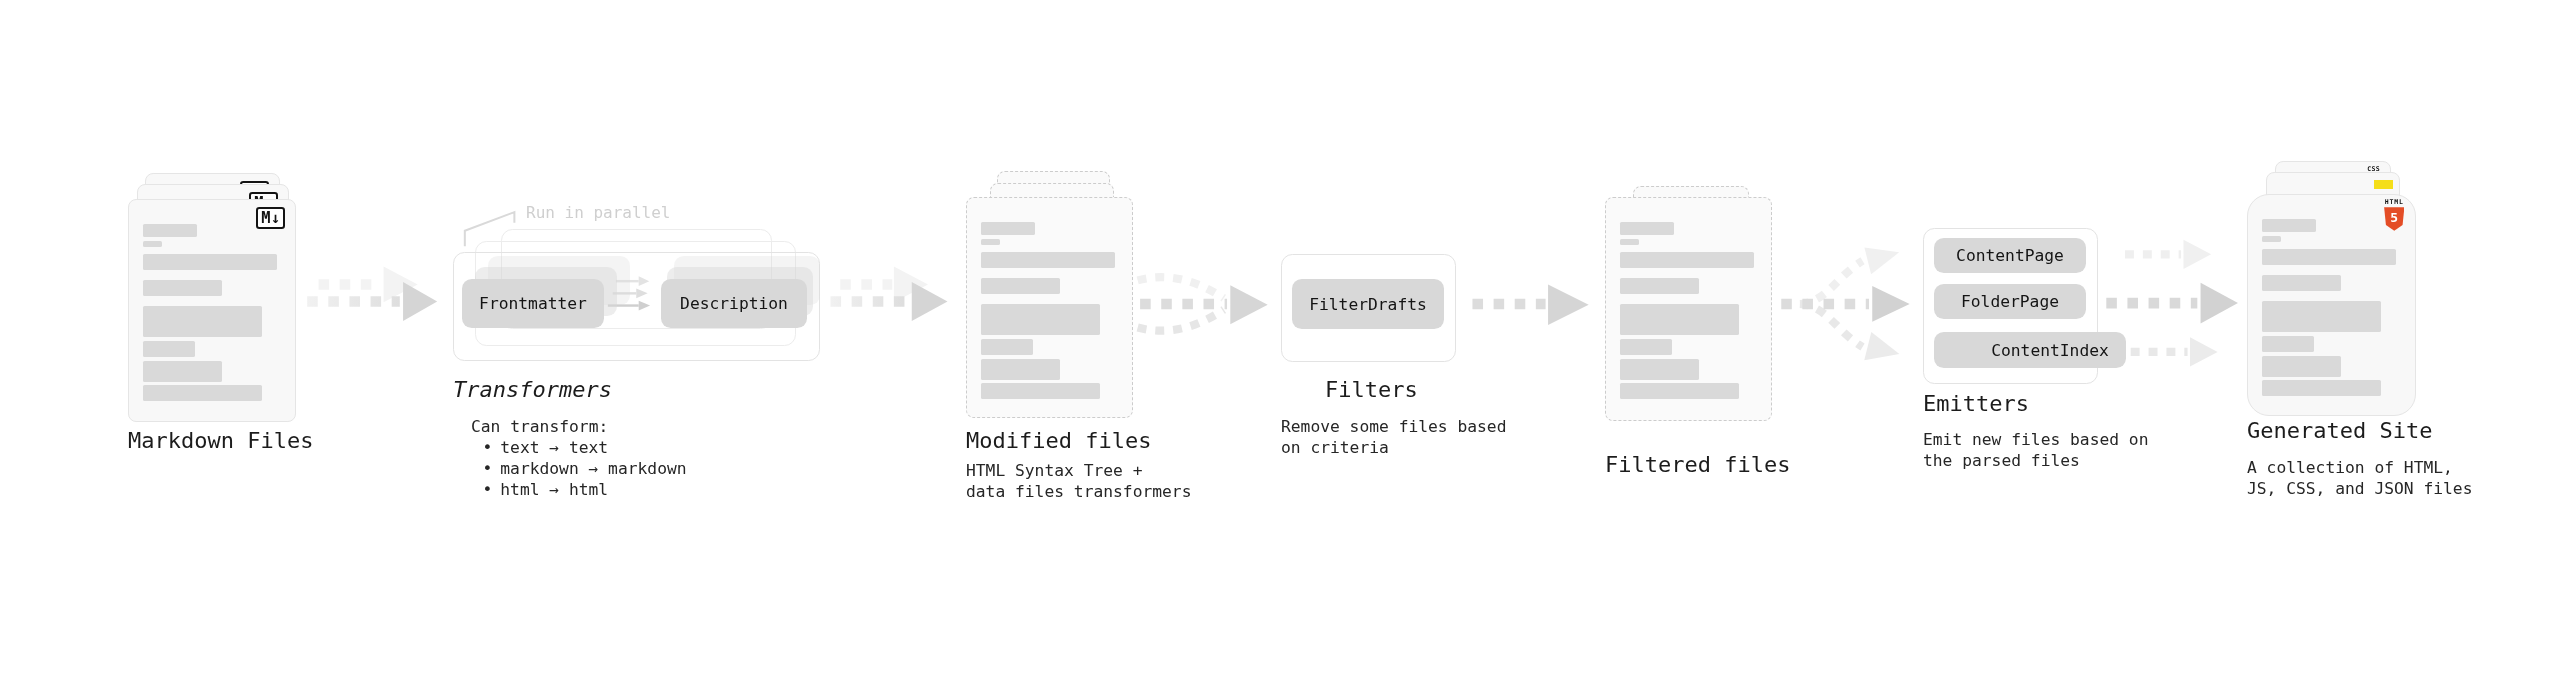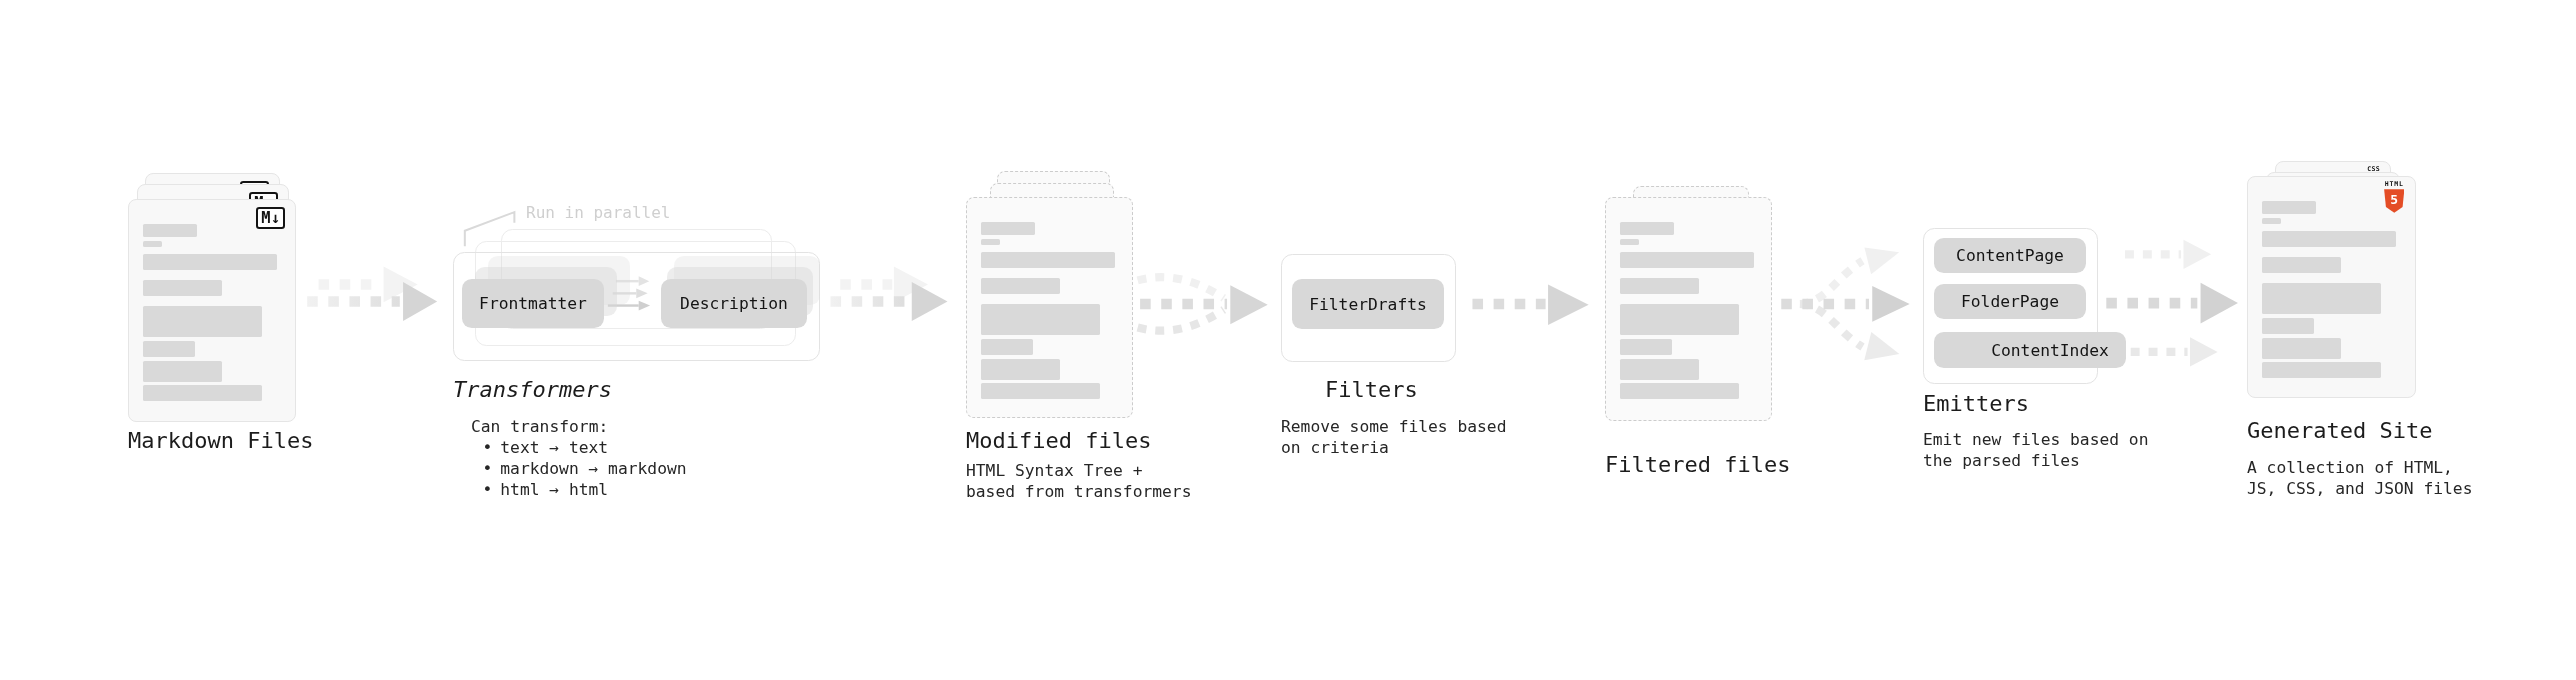--- a/index.html
+++ b/index.html
@@ -171,21 +171,21 @@
         <div class="bar" style="top: 54px; width: 134px; height: 16.3px; background: rgb(217, 217, 217);"></div>
         <div class="bar" style="top: 80px; width: 79px; height: 16.3px; background: rgb(217, 217, 217);"></div>
         <div class="bar" style="top: 106px; width: 119px; height: 31px; background: rgb(217, 217, 217);"></div>
         <div class="bar" style="top: 141px; width: 52px; height: 16.3px; background: rgb(217, 217, 217);"></div>
         <div class="bar" style="top: 161px; width: 79px; height: 21px; background: rgb(217, 217, 217);"></div>
         <div class="bar" style="top: 185px; width: 119px; height: 16.3px; background: rgb(217, 217, 217);"></div>
       </div>
     <div class="title" style="left:966px;top:428px;">Modified files</div>
     <div class="caption" style="left:966px;top:460px;">
       <div>HTML Syntax Tree +</div>
-      <div>based from transformers</div>
+      <div>data files transformers</div>
     </div>
   </div>
 
   <div>
     <div class="frame" style="left:1281px;top:254px;width:173px;height:106px;"></div>
     <div class="pill" style="left:1292px;top:279px;width:152px;height:50px;text-align:center;">FilterDrafts</div>
     <div class="title" style="left:1325px;top:377px;">Filters</div>
     <div class="caption" style="left:1281px;top:416px;">
       <div>Remove some files based</div>
       <div>on criteria</div>
@@ -222,21 +222,21 @@
   <div>
     <div class="doc" style="left:2275px;top:161px;width:114px;height:219px;">
       <div class="badge-css">
         <div class="t">CSS</div>
         <div class="u" id="css-underline" style="background: rgb(41, 101, 241);"></div>
       </div>
     </div>
     <div class="doc" style="left:2266px;top:172px;width:132px;height:219px;">
       <div class="badge-js" id="js-badge" style="background: rgb(245, 222, 25);"></div>
     </div>
-    <div class="doc doc-bars" style="left:2247px;top:176px;width:167px;height:220px;">
+    <div class="doc doc-bars" style="left:2247px;top:194px;width:167px;height:220px;border-radius:22px;">
       <div class="badge-html5">
         <div class="label">HTML</div>
         <div class="shield" id="html5-shield" style="background: rgb(228, 77, 38);">5</div>
       </div>
     <div class="bar" style="top: 23.6px; width: 54px; height: 13px; background: rgb(217, 217, 217);"></div>
         <div class="bar" style="top: 41px; width: 18.7px; height: 5.7px; background: rgb(217, 217, 217);"></div>
         <div class="bar" style="top: 54px; width: 134px; height: 16.3px; background: rgb(217, 217, 217);"></div>
         <div class="bar" style="top: 80px; width: 79px; height: 16.3px; background: rgb(217, 217, 217);"></div>
         <div class="bar" style="top: 106px; width: 119px; height: 31px; background: rgb(217, 217, 217);"></div>
         <div class="bar" style="top: 141px; width: 52px; height: 16.3px; background: rgb(217, 217, 217);"></div>

